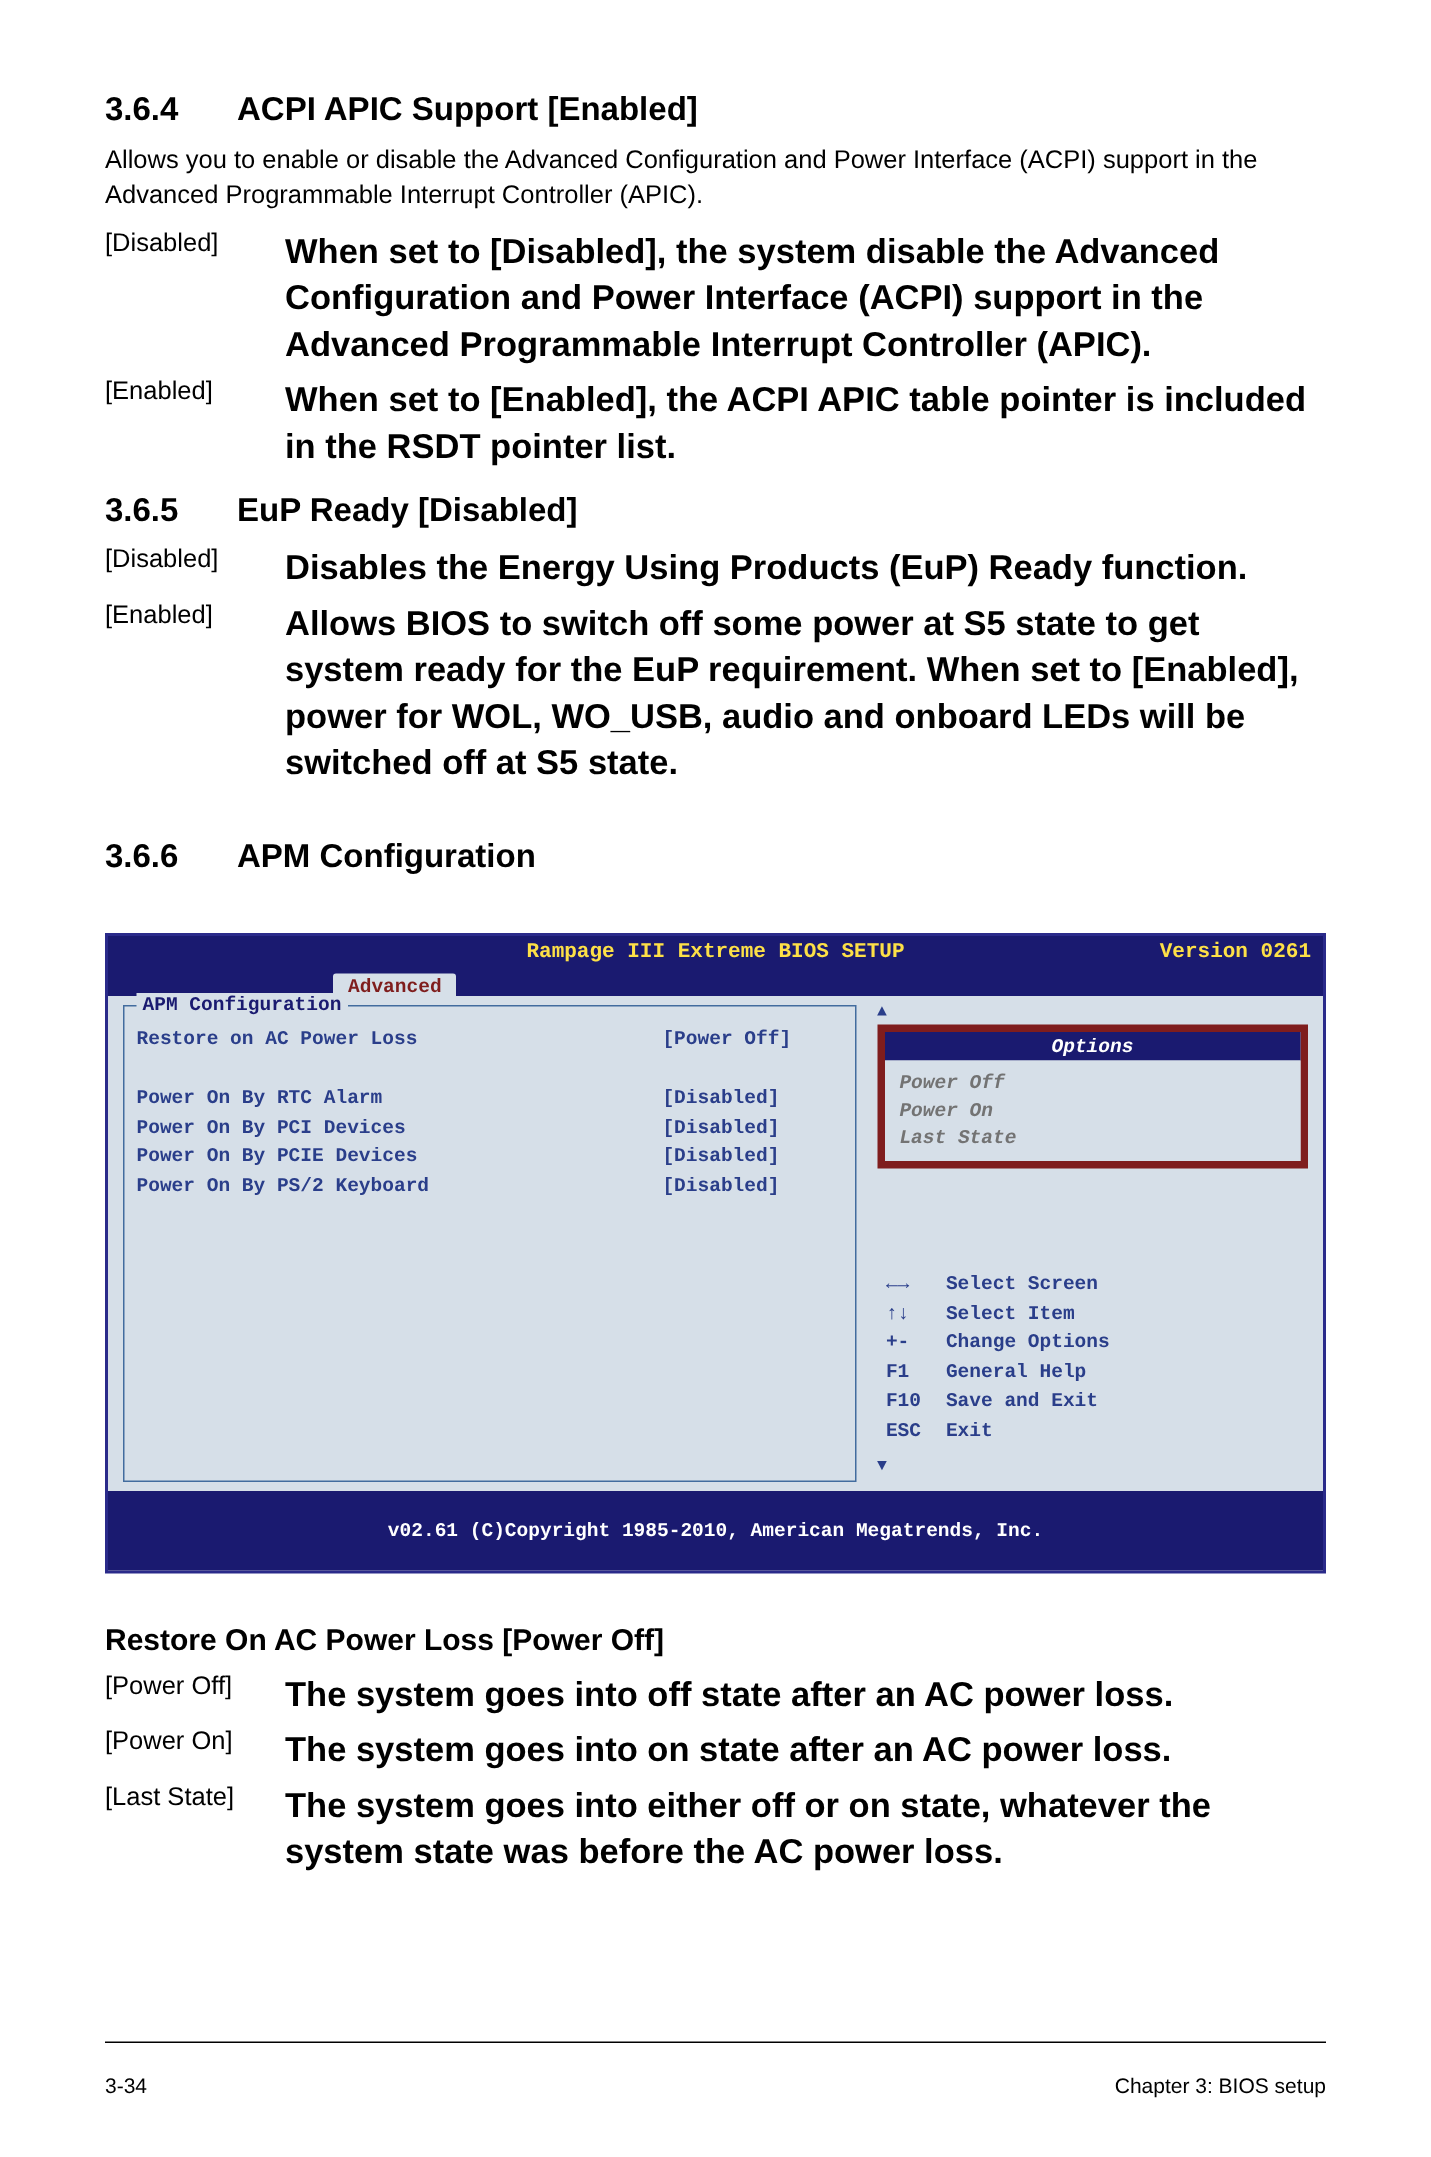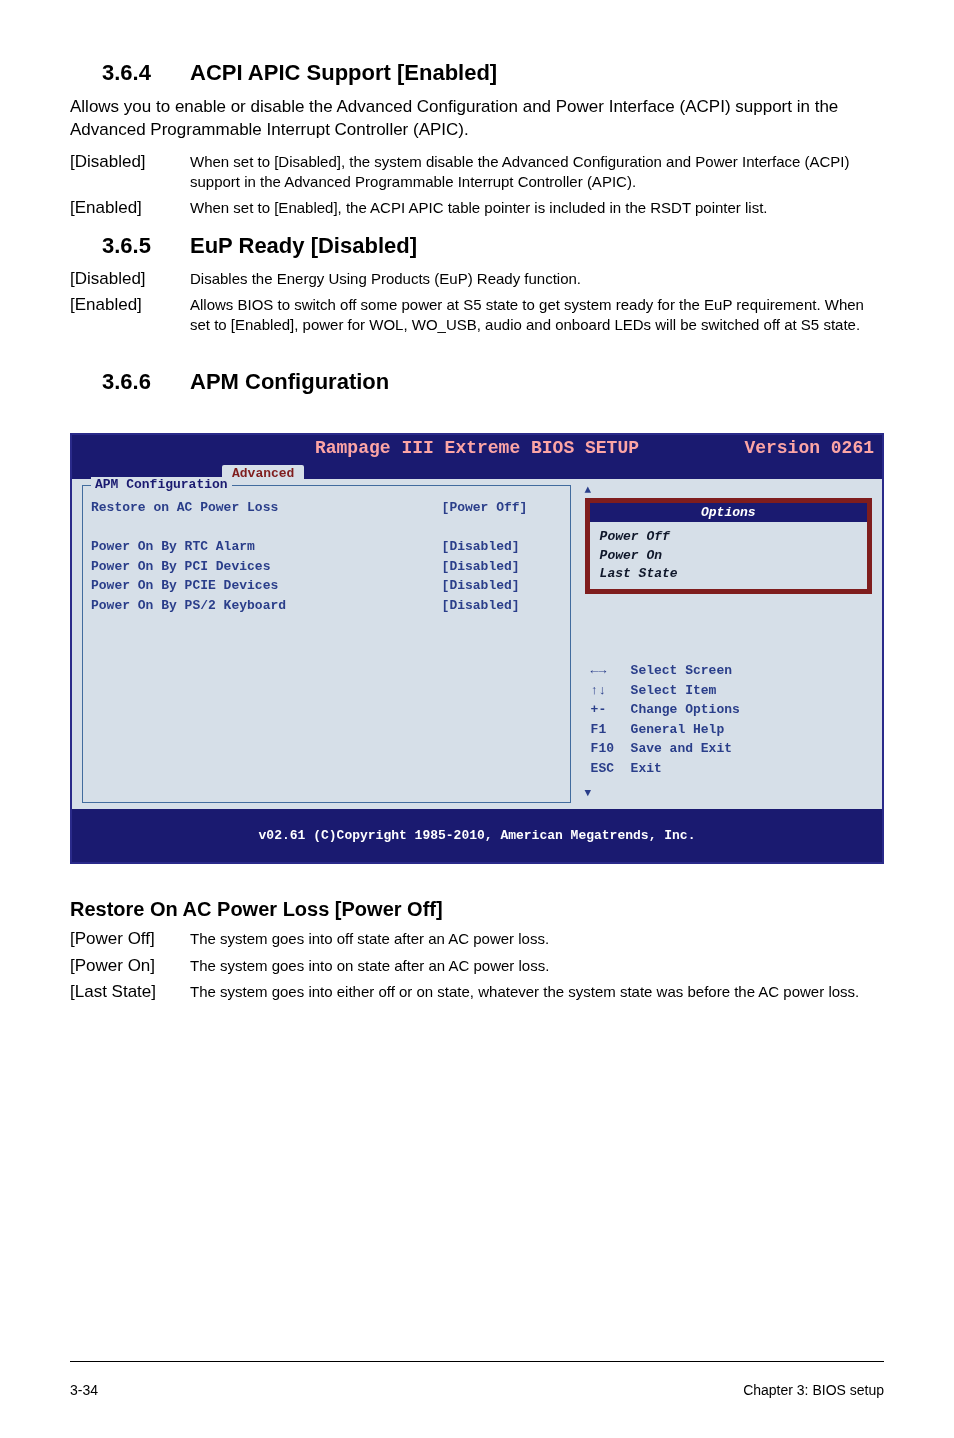--- a/index.html
+++ b/index.html
@@ -13,21 +13,20 @@
     width: 954px;
     min-height: 1438px;
     padding: 60px 70px 40px 70px;
     box-sizing: border-box;
     position: relative;
   }
   .section-row {
     display: flex;
     align-items: baseline;
     margin-bottom: 10px;
-    margin-left: 32px;
   }
   .sec-num {
     font-weight: bold;
     font-size: 22px;
     width: 88px;
     flex-shrink: 0;
   }
   .sec-title {
     font-weight: bold;
     font-size: 22px;
@@ -40,44 +39,45 @@
   .def-row {
     display: flex;
     margin-bottom: 6px;
   }
   .def-term {
     width: 120px;
     flex-shrink: 0;
     font-size: 17px;
   }
   .def-desc {
-    font-size: 15px;
+    font-size: 23px;
     line-height: 1.35;
     flex: 1;
+    font-weight: bold;
   }
   .sub-heading {
     font-weight: bold;
     font-size: 20px;
     margin-top: 34px;
     margin-bottom: 8px;
   }
   
   .bios-wrapper {
     border: 2px solid #2a2a8a;
     margin-top: 12px;
     margin-bottom: 30px;
   }
   .bios-header {
     background: #1a1a70;
-    color: #fca5a5;
+    color: #fde047;
     display: flex;
     justify-content: space-between;
     font-family: "Courier New", monospace;
     font-weight: bold;
-    font-size: 18px;
+    font-size: 14px;
     padding: 3px 8px;
     position: relative;
   }
   .bios-header-center {
     position: absolute;
     left: 0; right: 0;
     text-align: center;
   }
   .bios-header-right {
     margin-left: auto;
@@ -165,21 +165,21 @@
   }
   .bios-options-header {
     background: #1a1a70;
     color: #ffffff;
     text-align: center;
     padding: 2px 0;
     font-weight: bold;
   }
   .bios-options-body {
     padding: 6px 10px;
-    color: #0f172a;
+    color: #737373;
     font-weight: bold;
     background: #d6dfe8;
     line-height: 1.4;
   }
   .bios-help {
     margin-top: auto;
     padding: 0 2px 10px 6px;
     color: #2a3e8a;
     font-weight: bold;
     line-height: 1.5;

